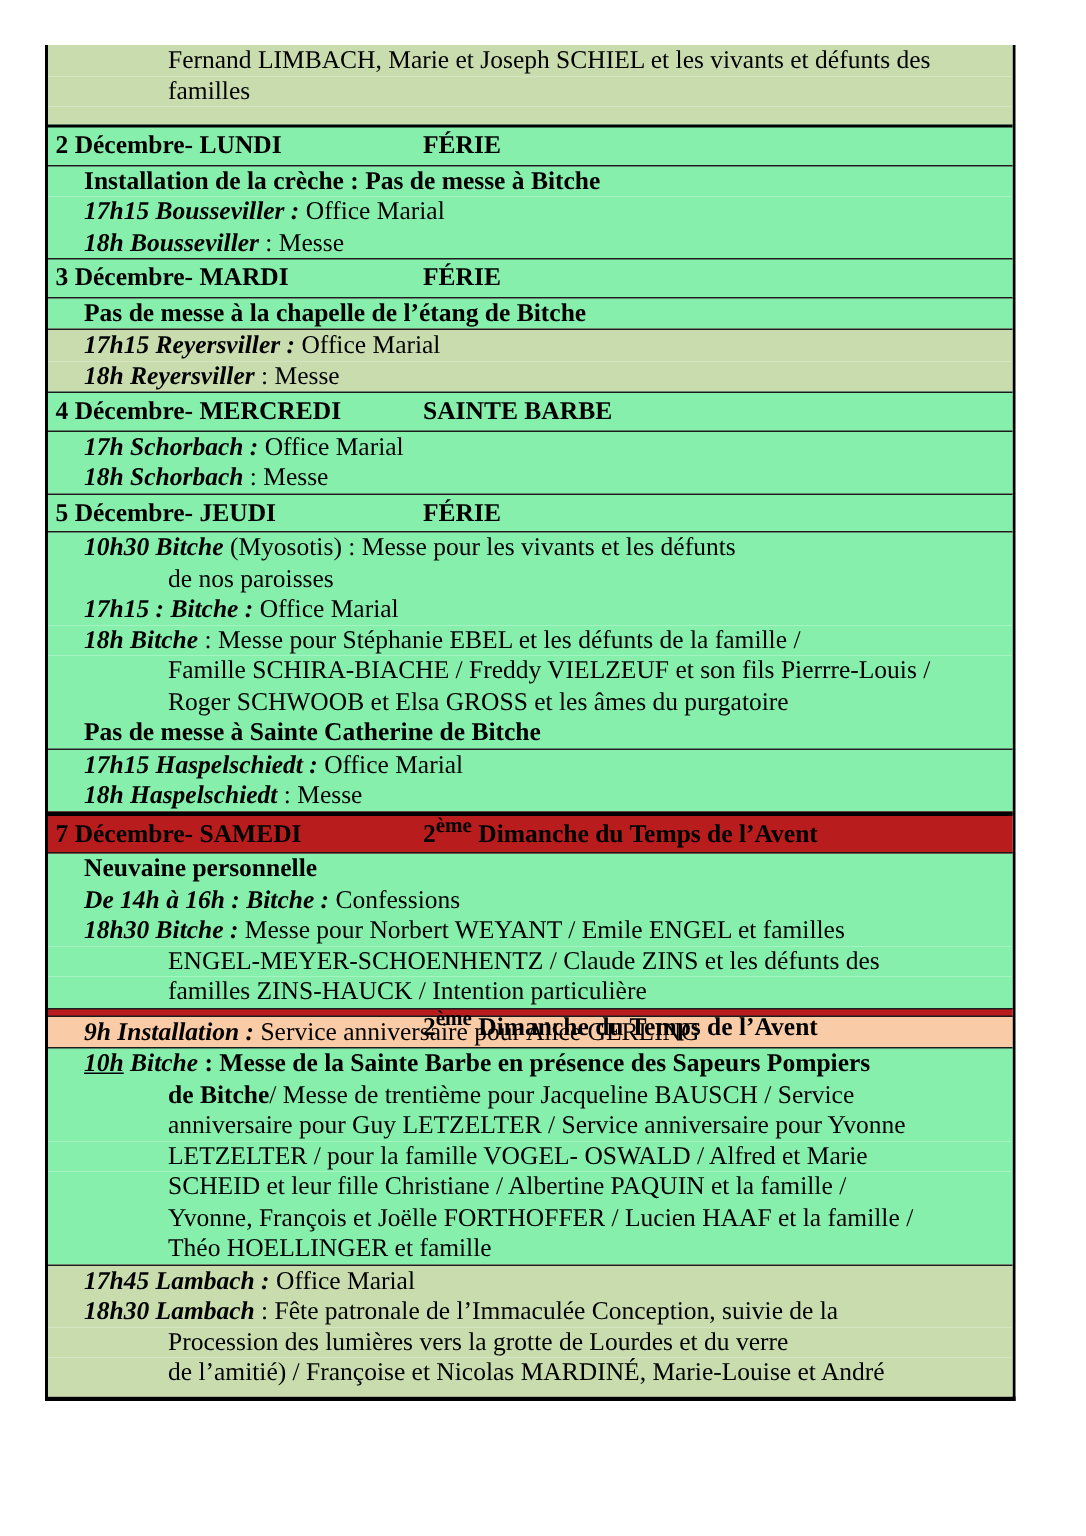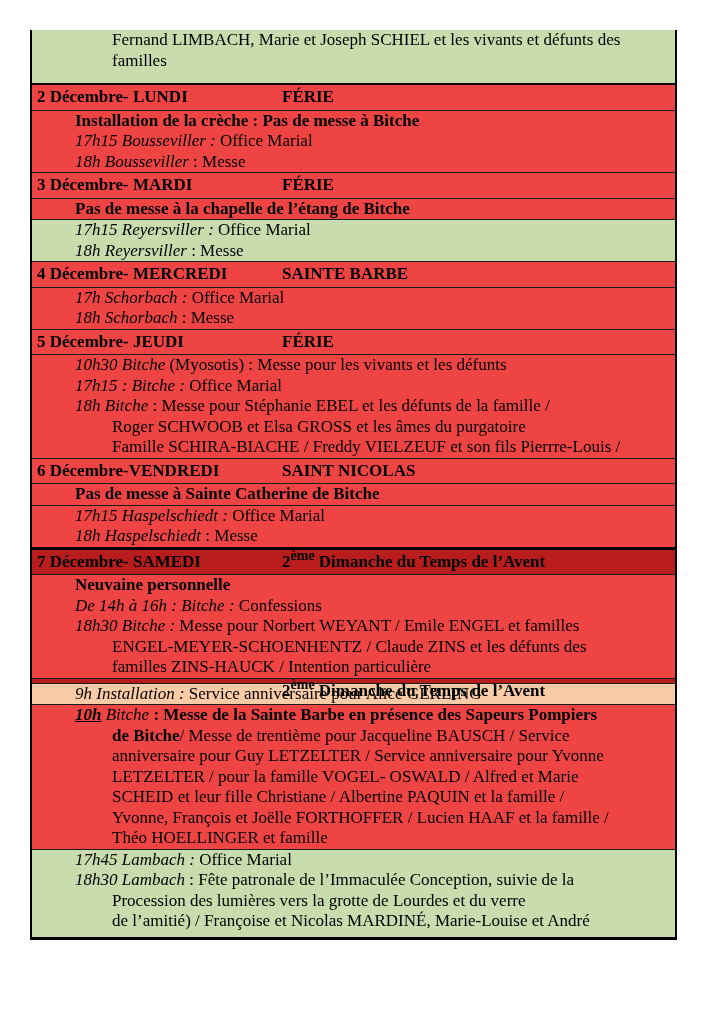--- a/index.html
+++ b/index.html
@@ -10,38 +10,38 @@
   }
   .schedule-table {
     position:absolute; left:30px; top:30px; width:647px;
     box-sizing:border-box;
     border-left:2px solid #000;
     border-right:2px solid #000;
     border-bottom:3px solid #000;
     font-size:17px; line-height:20.5px;
   }
   .row { white-space:nowrap; }
-  .row.line.ind-first { padding-left:43px; }
+  .row.line.ind-first { padding-left:24px; }
   .row.line.ind-cont  { padding-left:80px; }
   .row.header {
     position:relative; font-weight:bold; font-size:17px;
     padding:2px 0 2px 5px;
     border-bottom:1px solid #1c1c1c;
   }
   .row.header .feast { position:absolute; left:250px; top:2px; }
   .bt-thin  { border-top:1px solid #1c1c1c; }
   .bt-med   { border-top:2px solid #000; }
   .bt-thick { border-top:3px solid #000; }
-  .bg-white  { background:#ef4444; }
+  .bg-white  { background:#86efac; }
   .bg-green  { background:#c8dcae; }
   .bg-gray   { background:#b91c1c; }
   .bg-orange { background:#f9cba6; }
   .seg-r   { font-weight:normal; }
   .seg-b   { font-weight:bold; }
-  .seg-bi  { font-weight:normal; font-style:italic; }
+  .seg-bi  { font-weight:bold; font-style:italic; }
   .seg-biu { font-weight:bold; font-style:italic; text-decoration:underline; }
   .seg-sup { font-weight:bold; font-size:14px; vertical-align:super; line-height:0; }
   .spacer { font-size:0; line-height:0; }
 </style>
 </head>
 <body>
 
 <div class="page">
   <div class="schedule-table" id="schedule">
       <div class="row line bg-green ind-cont"><span class="seg-r">Fernand LIMBACH, Marie et Joseph SCHIEL et les vivants et défunts des</span></div>
@@ -53,25 +53,25 @@
       <div class="row line bg-white ind-first"><span class="seg-bi">18h Bousseviller</span><span class="seg-r"> : Messe</span></div>
       <div class="row header bg-white bt-thin"><span class="date">3 Décembre- MARDI</span><span class="feast"><span class="seg-b">FÉRIE</span></span></div>
       <div class="row line bg-white ind-first"><span class="seg-b">Pas de messe à la chapelle de l’étang de Bitche</span></div>
       <div class="row line bg-green ind-first bt-thin"><span class="seg-bi">17h15 Reyersviller :</span><span class="seg-r"> Office Marial</span></div>
       <div class="row line bg-green ind-first"><span class="seg-bi">18h Reyersviller</span><span class="seg-r"> : Messe</span></div>
       <div class="row header bg-white bt-thin"><span class="date">4 Décembre- MERCREDI</span><span class="feast"><span class="seg-b">SAINTE BARBE</span></span></div>
       <div class="row line bg-white ind-first"><span class="seg-bi">17h Schorbach :</span><span class="seg-r"> Office Marial</span></div>
       <div class="row line bg-white ind-first"><span class="seg-bi">18h Schorbach</span><span class="seg-r"> : Messe</span></div>
       <div class="row header bg-white bt-thin"><span class="date">5 Décembre- JEUDI</span><span class="feast"><span class="seg-b">FÉRIE</span></span></div>
       <div class="row line bg-white ind-first"><span class="seg-bi">10h30 Bitche</span><span class="seg-r"> (Myosotis) : Messe pour les vivants et les défunts</span></div>
+      <div class="row line bg-white ind-cont"><span class="seg-r">de nos paroisses</span></div>
       <div class="row line bg-white ind-first"><span class="seg-bi">17h15 : Bitche :</span><span class="seg-r"> Office Marial</span></div>
       <div class="row line bg-white ind-first"><span class="seg-bi">18h Bitche</span><span class="seg-r"> : Messe pour Stéphanie EBEL et les défunts de la famille /</span></div>
+      <div class="row line bg-white ind-cont"><span class="seg-r">Famille SCHIRA-BIACHE / Freddy VIELZEUF et son fils Pierrre-Louis /</span></div>
       <div class="row line bg-white ind-cont"><span class="seg-r">Roger SCHWOOB et Elsa GROSS et les âmes du purgatoire</span></div>
-      <div class="row line bg-white ind-cont"><span class="seg-r">Famille SCHIRA-BIACHE / Freddy VIELZEUF et son fils Pierrre-Louis /</span></div>
-      <div class="row header bg-white bt-thin"><span class="date">6 Décembre-VENDREDI</span><span class="feast"><span class="seg-b">SAINT NICOLAS</span></span></div>
       <div class="row line bg-white ind-first"><span class="seg-b">Pas de messe à Sainte Catherine de Bitche</span></div>
       <div class="row line bg-white ind-first bt-thin"><span class="seg-bi">17h15 Haspelschiedt :</span><span class="seg-r"> Office Marial</span></div>
       <div class="row line bg-white ind-first"><span class="seg-bi">18h Haspelschiedt</span><span class="seg-r"> : Messe</span></div>
       <div class="row header bg-gray bt-thick"><span class="date">7 Décembre- SAMEDI</span><span class="feast"><span class="seg-b">2</span><span class="seg-sup">ème</span><span class="seg-b"> Dimanche du Temps de l’Avent</span></span></div>
       <div class="row line bg-white ind-first"><span class="seg-b">Neuvaine personnelle</span></div>
       <div class="row line bg-white ind-first"><span class="seg-bi">De 14h à 16h : Bitche :</span><span class="seg-r"> Confessions</span></div>
       <div class="row line bg-white ind-first"><span class="seg-bi">18h30 Bitche :</span><span class="seg-r"> Messe pour Norbert WEYANT / Emile ENGEL et familles</span></div>
       <div class="row line bg-white ind-cont"><span class="seg-r">ENGEL-MEYER-SCHOENHENTZ / Claude ZINS et les défunts des</span></div>
       <div class="row line bg-white ind-cont"><span class="seg-r">familles ZINS-HAUCK / Intention particulière</span></div>
       <div class="row header bg-gray bt-thin"><span class="feast"><span class="seg-b">2</span><span class="seg-sup">ème</span><span class="seg-b"> Dimanche du Temps de l’Avent</span></span></div>

